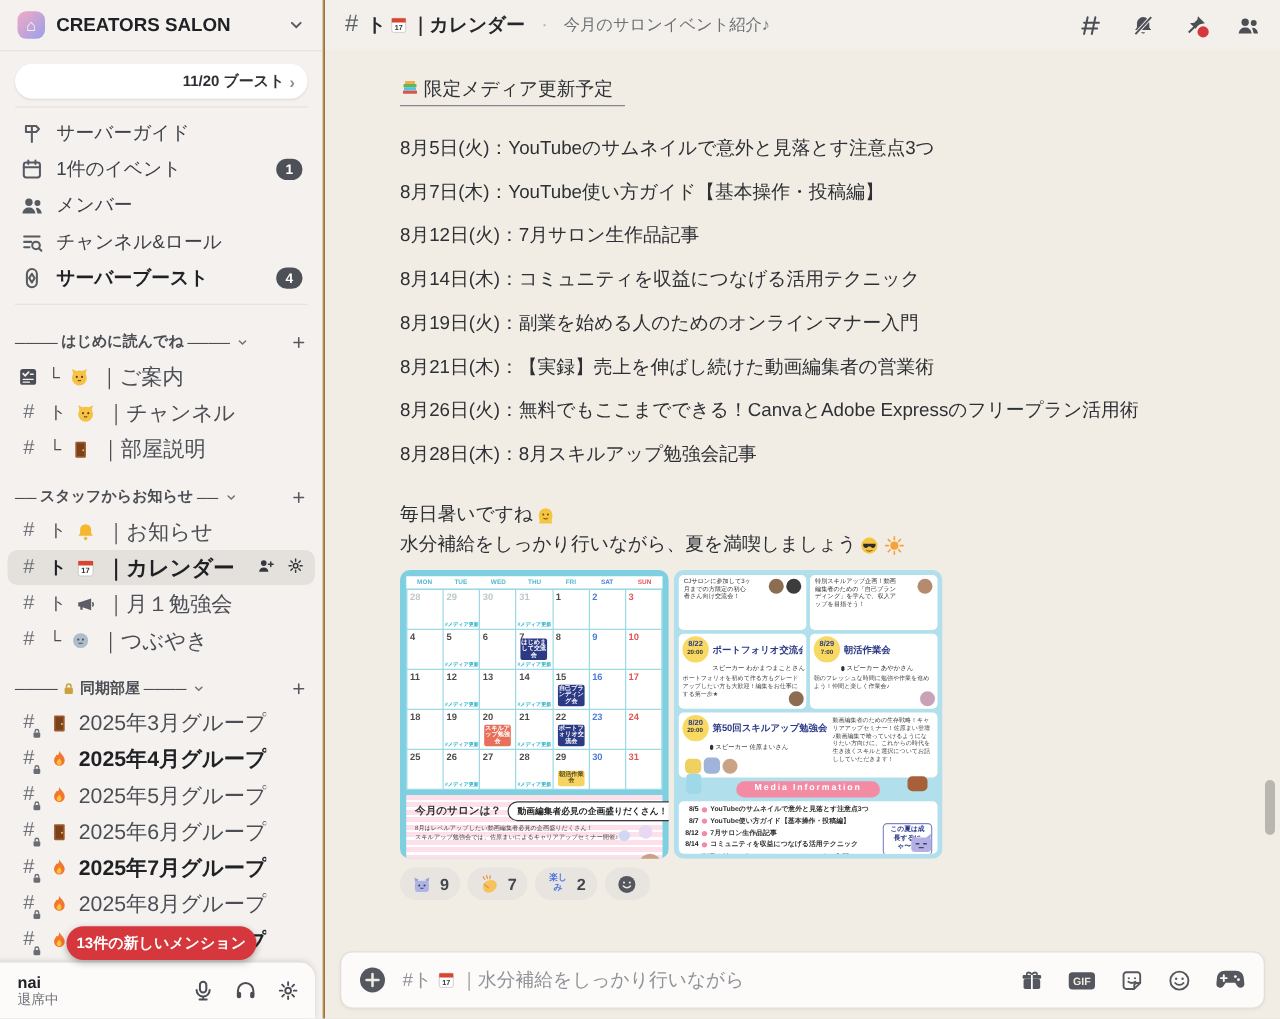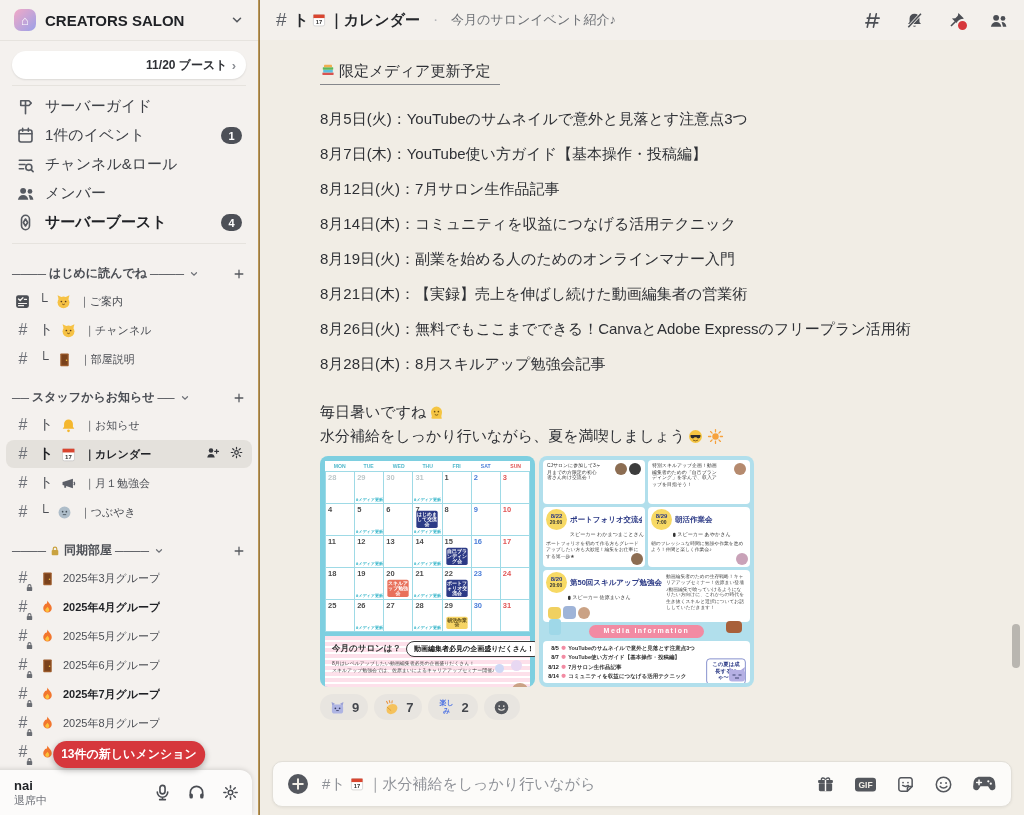--- a/index.html
+++ b/index.html
@@ -35,21 +35,21 @@
   .cat-plus{margin-left:auto;color:#55585e;display:flex;}
   .cat-plus svg{width:14px;height:14px;}
   .ch-row{height:28px;display:flex;align-items:center;gap:7px;margin:1px 6px;padding:0 8px;border-radius:8px;color:#4b4e54;position:relative;}
   .ch-row.selected{background:#e4e1dc;color:#1f2125;}
   .ch-row.selected .ch-name,.ch-row.selected .ch-prefix{font-weight:bold;color:#1f2125;}
   .ch-hash{width:18px;flex:none;text-align:center;font-size:16px;color:#6d7077;position:relative;font-weight:normal;}
   .mini-lock{position:absolute;right:-2px;bottom:0;width:9px;height:9px;}
   .ch-emoji{width:17px;height:17px;flex:none;display:flex;}
   .ch-emoji svg{width:100%;height:100%;}
   .ch-prefix{font-size:14px;color:#4b4e54;}
-  .ch-name{font-size:11px;white-space:nowrap;overflow:hidden;text-align:center;}
+  .ch-name{font-size:17px;white-space:nowrap;overflow:hidden;text-align:center;}
   .sel-icons{margin-left:auto;display:flex;gap:9px;color:#35373c;}
   .sel-icons svg{width:15px;height:15px;}
   .mention-pill{position:absolute;left:129px;top:741px;transform:translateX(-50%);background:#d6373c;color:#fff;
        font-size:12px;font-weight:bold;padding:5px 8px;border-radius:14px;white-space:nowrap;box-shadow:0 2px 6px rgba(0,0,0,.3);z-index:12;}
   .user-bar{position:absolute;left:-16px;right:6px;bottom:0;height:45px;background:#fcfbfa;border-radius:12px 12px 0 0;
        box-shadow:0 -1px 5px rgba(0,0,0,.13);display:flex;align-items:center;padding:0 12px;z-index:11;}
   .user-info{display:flex;flex-direction:column;line-height:1.2;padding-left:18px;}
   .user-name{font-size:13px;font-weight:bold;color:#1f2125;}
   .user-status{font-size:11px;color:#6e7178;}
   .user-actions{margin-left:auto;display:flex;gap:15px;color:#4a4d53;}
@@ -181,38 +181,38 @@
             <svg viewBox="0 0 20 20" fill="none" stroke="currentColor" stroke-width="1.7" stroke-linecap="round">
               <rect x="3.2" y="4.2" width="13.6" height="12.6" rx="2"></rect>
               <path d="M3.2 8.2h13.6M7 2.5v3M13 2.5v3"></path>
             </svg>
           </span>
           <span class="nav-label">1件のイベント</span>
           <span class="badge">1</span>
         </div>
         <div class="nav-row">
           <span class="ic">
+            <svg viewBox="0 0 20 20">
+              <circle cx="7.5" cy="7.2" r="3.1" fill="currentColor"></circle>
+              <path d="M2 16.6c.6-3.4 2.7-5 5.5-5s4.9 1.6 5.5 5z" fill="currentColor"></path>
+              <circle cx="14.7" cy="7.8" r="2.5" fill="currentColor"></circle>
+              <path d="M13.3 11.7c2.8-.1 4.6 1.6 5 4.9h-3.6z" fill="currentColor"></path>
+            </svg>
+          </span>
+          <span class="nav-label">メンバー</span>
+        </div>
+        <div class="nav-row">
+          <span class="ic">
             <svg viewBox="0 0 20 20" fill="none" stroke="currentColor" stroke-width="1.7" stroke-linecap="round">
               <path d="M3.5 5.5h13M3.5 10h6M3.5 14.5h4.5"></path>
               <circle cx="13.5" cy="13" r="3.2"></circle>
               <path d="M15.9 15.4L18 17.5"></path>
             </svg>
           </span>
           <span class="nav-label">チャンネル&amp;ロール</span>
-        </div>
-        <div class="nav-row">
-          <span class="ic">
-            <svg viewBox="0 0 20 20">
-              <circle cx="7.5" cy="7.2" r="3.1" fill="currentColor"></circle>
-              <path d="M2 16.6c.6-3.4 2.7-5 5.5-5s4.9 1.6 5.5 5z" fill="currentColor"></path>
-              <circle cx="14.7" cy="7.8" r="2.5" fill="currentColor"></circle>
-              <path d="M13.3 11.7c2.8-.1 4.6 1.6 5 4.9h-3.6z" fill="currentColor"></path>
-            </svg>
-          </span>
-          <span class="nav-label">メンバー</span>
         </div>
         <div class="nav-row bold unread">
           <span class="ic">
             <svg viewBox="0 0 20 20" fill="none" stroke="currentColor" stroke-width="1.7" stroke-linejoin="round">
               <rect x="5.8" y="2.4" width="8.4" height="15.2" rx="4.2"></rect>
               <path d="M10 6.3l2.3 3.7L10 13.7 7.7 10z"></path>
             </svg>
           </span>
           <span class="nav-label">サーバーブースト</span>
           <span class="badge">4</span>

